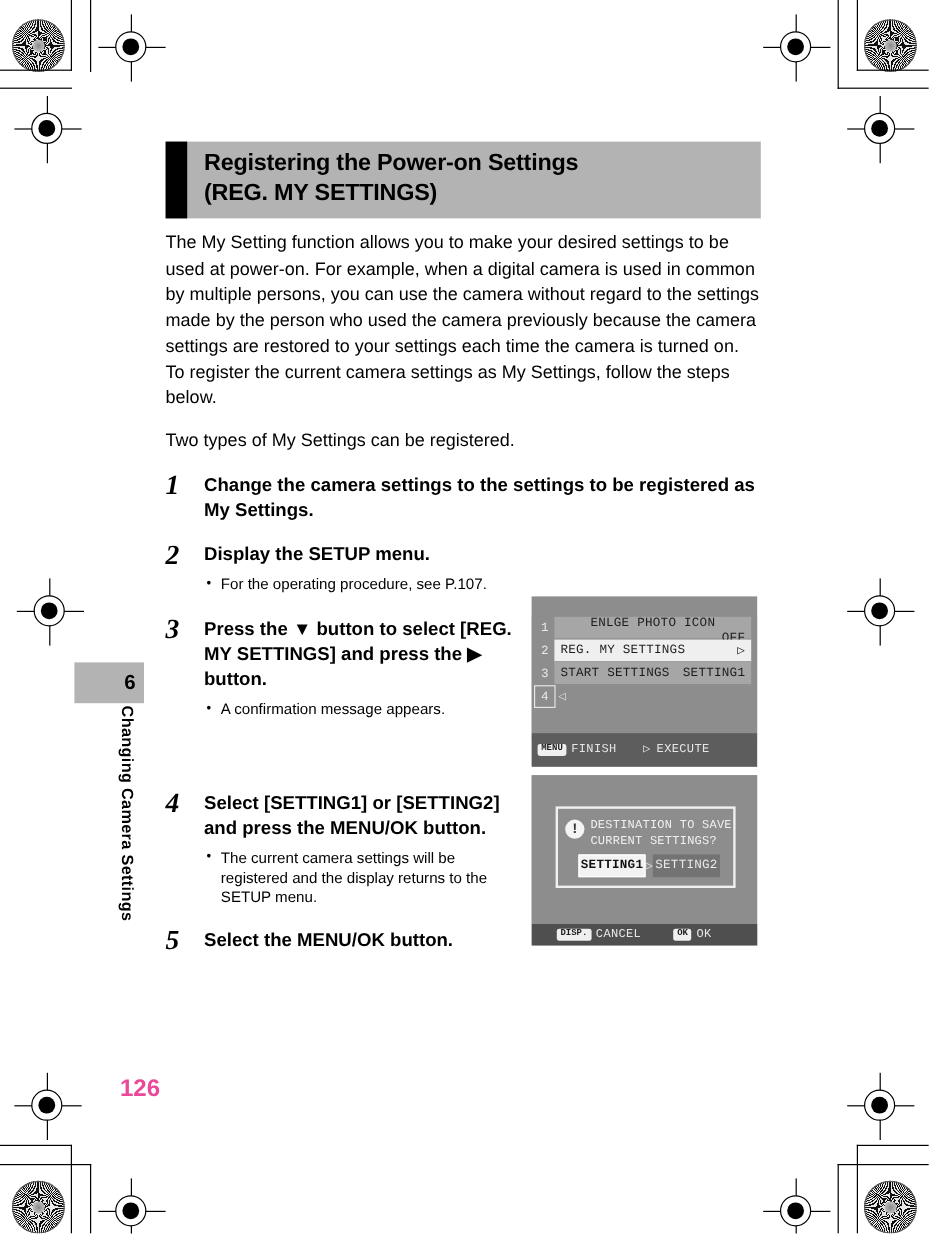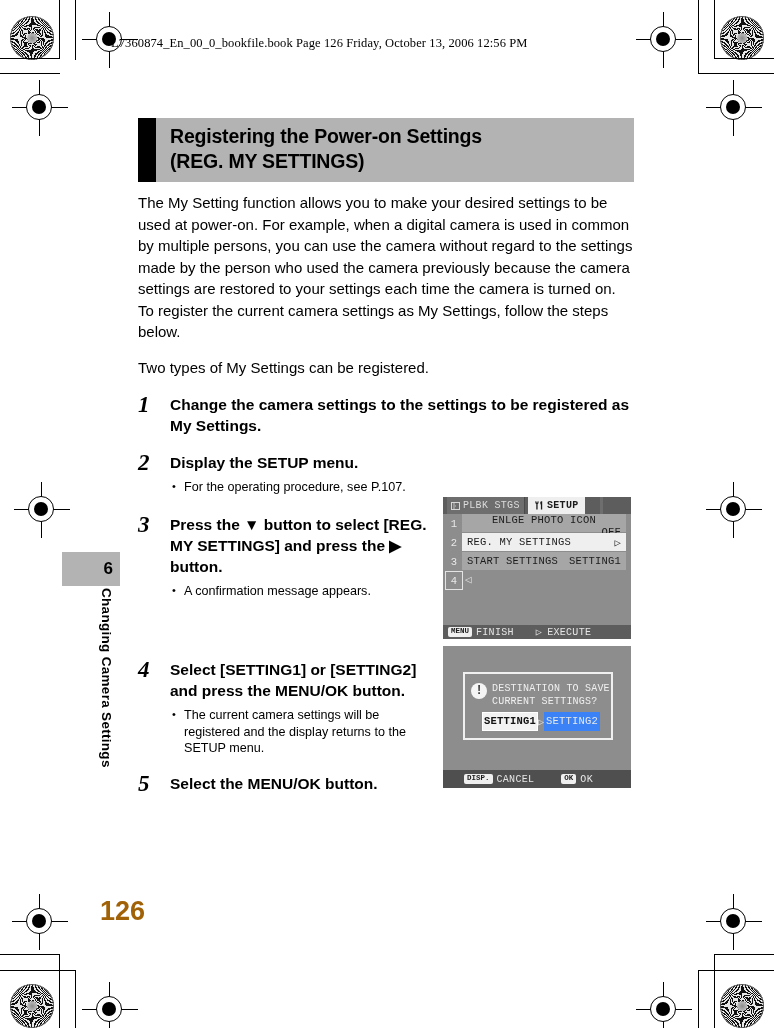--- a/index.html
+++ b/index.html
@@ -101,21 +101,21 @@
     position:absolute;left:62px;top:586px;width:58px;height:250px;
     display:flex;align-items:flex-start;justify-content:flex-end;
   }
   .chaplabel span{
     writing-mode:vertical-rl;
     font-size:13.5px;font-weight:bold;color:#000;letter-spacing:0.3px;
     padding-right:6px;padding-top:2px;
   }
 
   .pagenum{
-    position:absolute;left:100px;top:896px;font-size:27px;font-weight:bold;color:#a16207;
+    position:absolute;left:100px;top:896px;font-size:20px;font-weight:bold;color:#ec4899;
   }
 
   
   .lcd{
     position:absolute;width:188px;height:142px;
     background:#8d8d8d;
     font-family:"Liberation Mono", monospace;
     overflow:hidden;
   }
   .lcd1{left:443px;top:497px;}
@@ -152,21 +152,21 @@
   .rowbox .val{margin-left:auto;}
   .row4mark{
     position:absolute;left:2px;top:57px;width:18px;height:19px;
     border:1px solid #e4e4e4;box-sizing:border-box;
     display:flex;align-items:center;justify-content:center;
     color:#e9e9e9;font-size:10.5px;
   }
   .row4arrow{position:absolute;left:22px;top:59px;color:#d8d8d8;font-size:11px;}
 
   .lcdfoot{
-    position:absolute;left:0;bottom:0;width:188px;height:14px;background:#5d5d5d;
+    position:absolute;left:0;bottom:0;width:188px;height:28px;background:#5d5d5d;
     display:flex;align-items:center;color:#e6e6e6;font-size:10px;letter-spacing:0.3px;
   }
   .keycap{
     display:inline-flex;align-items:center;justify-content:center;
     background:#efefef;color:#1c1c1c;font-size:7.5px;font-weight:bold;
     border-radius:2px;padding:1px 3px;margin:0 4px 0 5px;line-height:1;
     letter-spacing:0;
   }
   .footgap{width:22px;display:inline-block;}
 
@@ -184,21 +184,21 @@
   .dlgmsg{
     position:absolute;left:27px;top:8px;width:118px;
     color:#f0f0f0;font-size:10px;line-height:13px;letter-spacing:0.2px;
   }
   .choices{position:absolute;left:17px;top:38px;display:flex;align-items:center;}
   .choice{
     font-size:10.5px;letter-spacing:0.2px;padding:2px 1px;line-height:13px;
     border:1px solid transparent;
   }
   .choice.on{background:#f2f2f2;color:#121212;font-weight:bold;border-color:#ffffff;}
-  .choice.off{background:#3b82f6;color:#e8e8e8;}
+  .choice.off{background:#737373;color:#e8e8e8;}
   .choicearrow{color:#e8e8e8;font-size:10px;}
 
   .lcdfoot2{
     position:absolute;left:0;bottom:0;width:188px;height:18px;background:#4f4f4f;
     display:flex;align-items:center;color:#e6e6e6;font-size:10px;letter-spacing:0.3px;padding-left:16px;
   }
 </style>
 </head>
 <body>
 
@@ -286,21 +286,20 @@
   <div class="regmark" style="left:642px;top:988px;">
     <div class="vl"></div>
       <div class="hl"></div>
       <div class="ring"></div>
       <div class="dot"></div>
   </div>
 </div>
 
 <div class="page">
 
-  <div class="headerline">L7360874_En_00_0_bookfile.book  Page 126  Friday, October 13, 2006  12:56 PM</div>
 
   <div class="titlebar">
     <div class="blackbar"></div>
     <div class="ttext">
       <div>Registering the Power-on Settings</div>
       <div>(REG. MY SETTINGS)</div>
     </div>
   </div>
 
   <div class="body-col">
@@ -346,41 +345,20 @@
   <div class="chaptab">
     <div class="n">6</div>
   </div>
   <div class="chaplabel">
     <span>Changing Camera Settings</span>
   </div>
 
   <div class="pagenum">126</div>
 
   <div class="lcd lcd1">
-    <div class="tabstrip">
-      <div class="tab inactive">
-        <span class="ic">
-          <svg width="9" height="8" viewBox="0 0 9 8">
-              <rect x="0.5" y="0.5" width="8" height="7" fill="none" stroke="#d8d8d8"></rect>
-              <path d="M2 2h2M2 4h3M2 6h2" stroke="#d8d8d8" stroke-width="0.8"></path>
-            </svg>
-        </span>
-        <span>PLBK STGS</span>
-      </div>
-      <div class="tab active">
-        <span class="ic">
-          <svg width="10" height="9" viewBox="0 0 10 9">
-              <path d="M1.4 0.3 L1.4 2.2 L2.3 2.9 L2.3 8.6 L3.6 8.6 L3.6 2.9 L4.5 2.2 L4.5 0.3 L3.7 0.3 L3.7 1.6 L3.1 1.6 L3.1 0.3 L2.8 0.3 L2.8 1.6 L2.2 1.6 L2.2 0.3 Z" fill="#1a1a1a"></path>
-              <path d="M7.6 0.3 C6.6 0.3 6.1 1.2 6.3 2.2 L6.6 3.6 L6.9 3.6 L6.9 8.6 L8.2 8.6 L8.2 0.3 Z" fill="#1a1a1a"></path>
-            </svg>
-        </span>
-        <span>SETUP</span>
-      </div>
-      <div class="tabend"></div>
-    </div>
 
     <div class="menubody">
       <div class="rowgutter" style="top:0;">1</div>
       <div class="rowbox" style="top:0;flex-direction:column;">
         <span>ENLGE PHOTO ICON</span>
         <span class="val">OFF</span>
       </div>
 
       <div class="rowgutter" style="top:19px;">2</div>
       <div class="rowbox sel" style="top:19px;">

